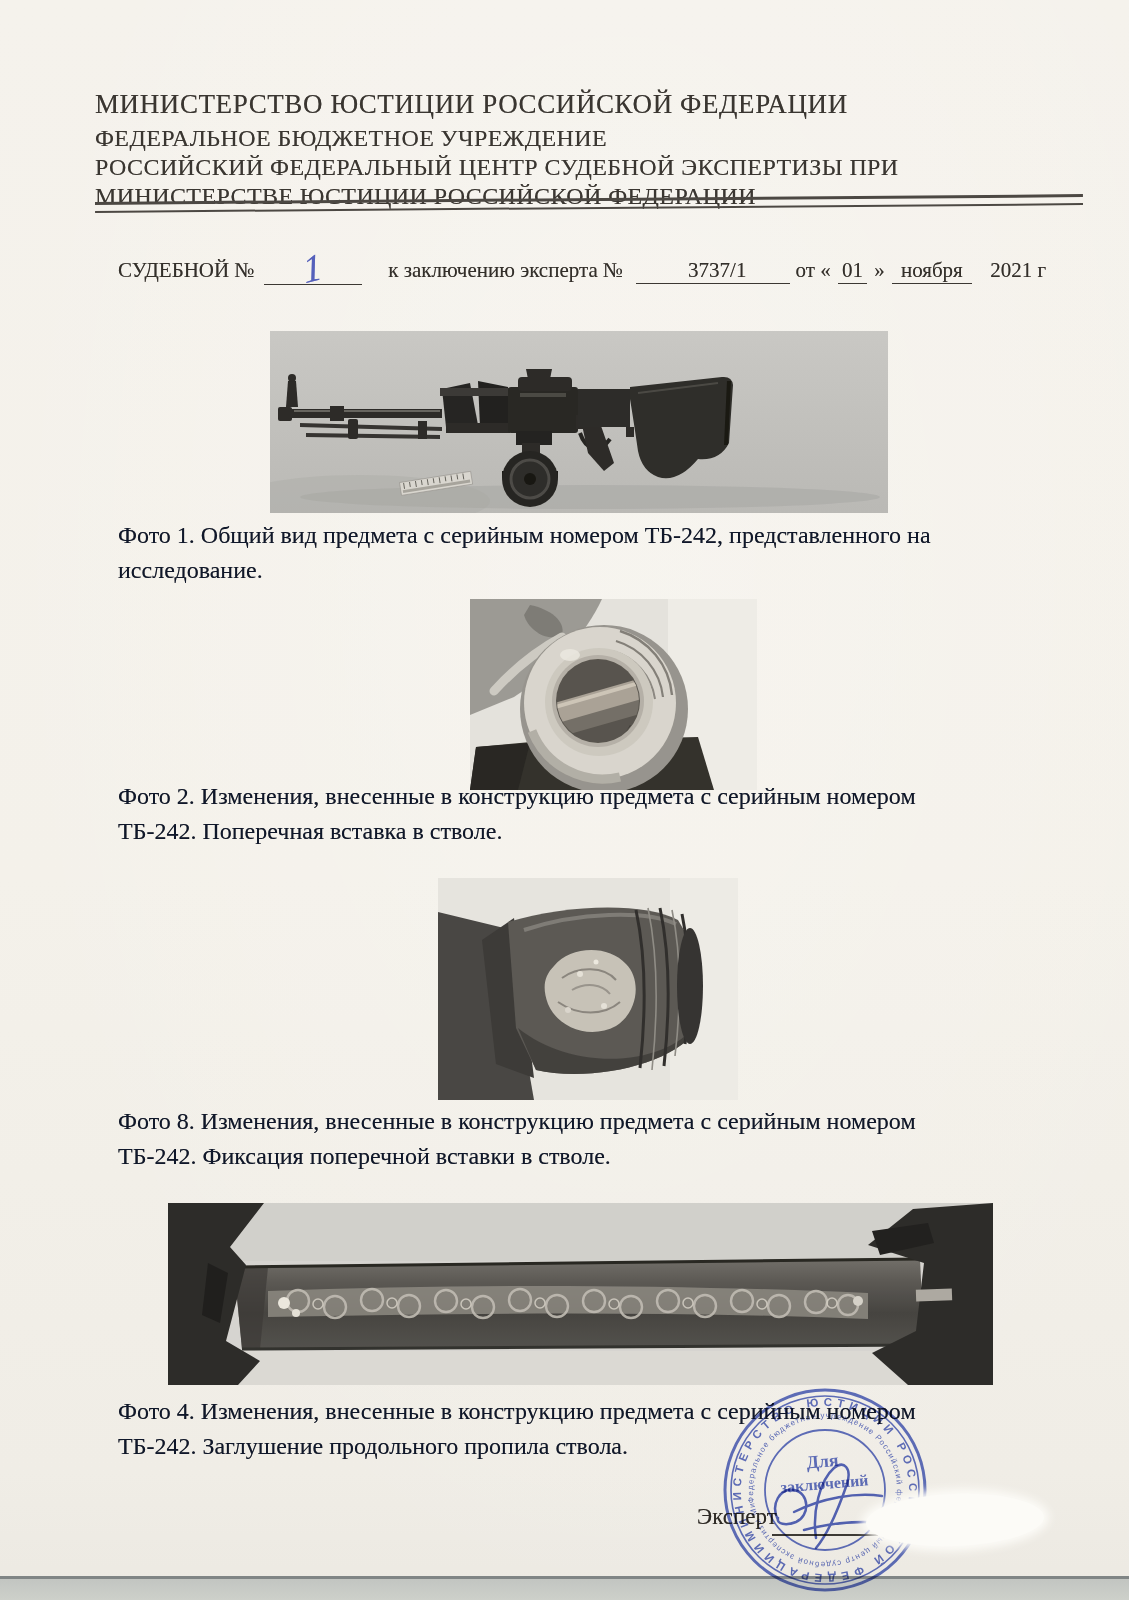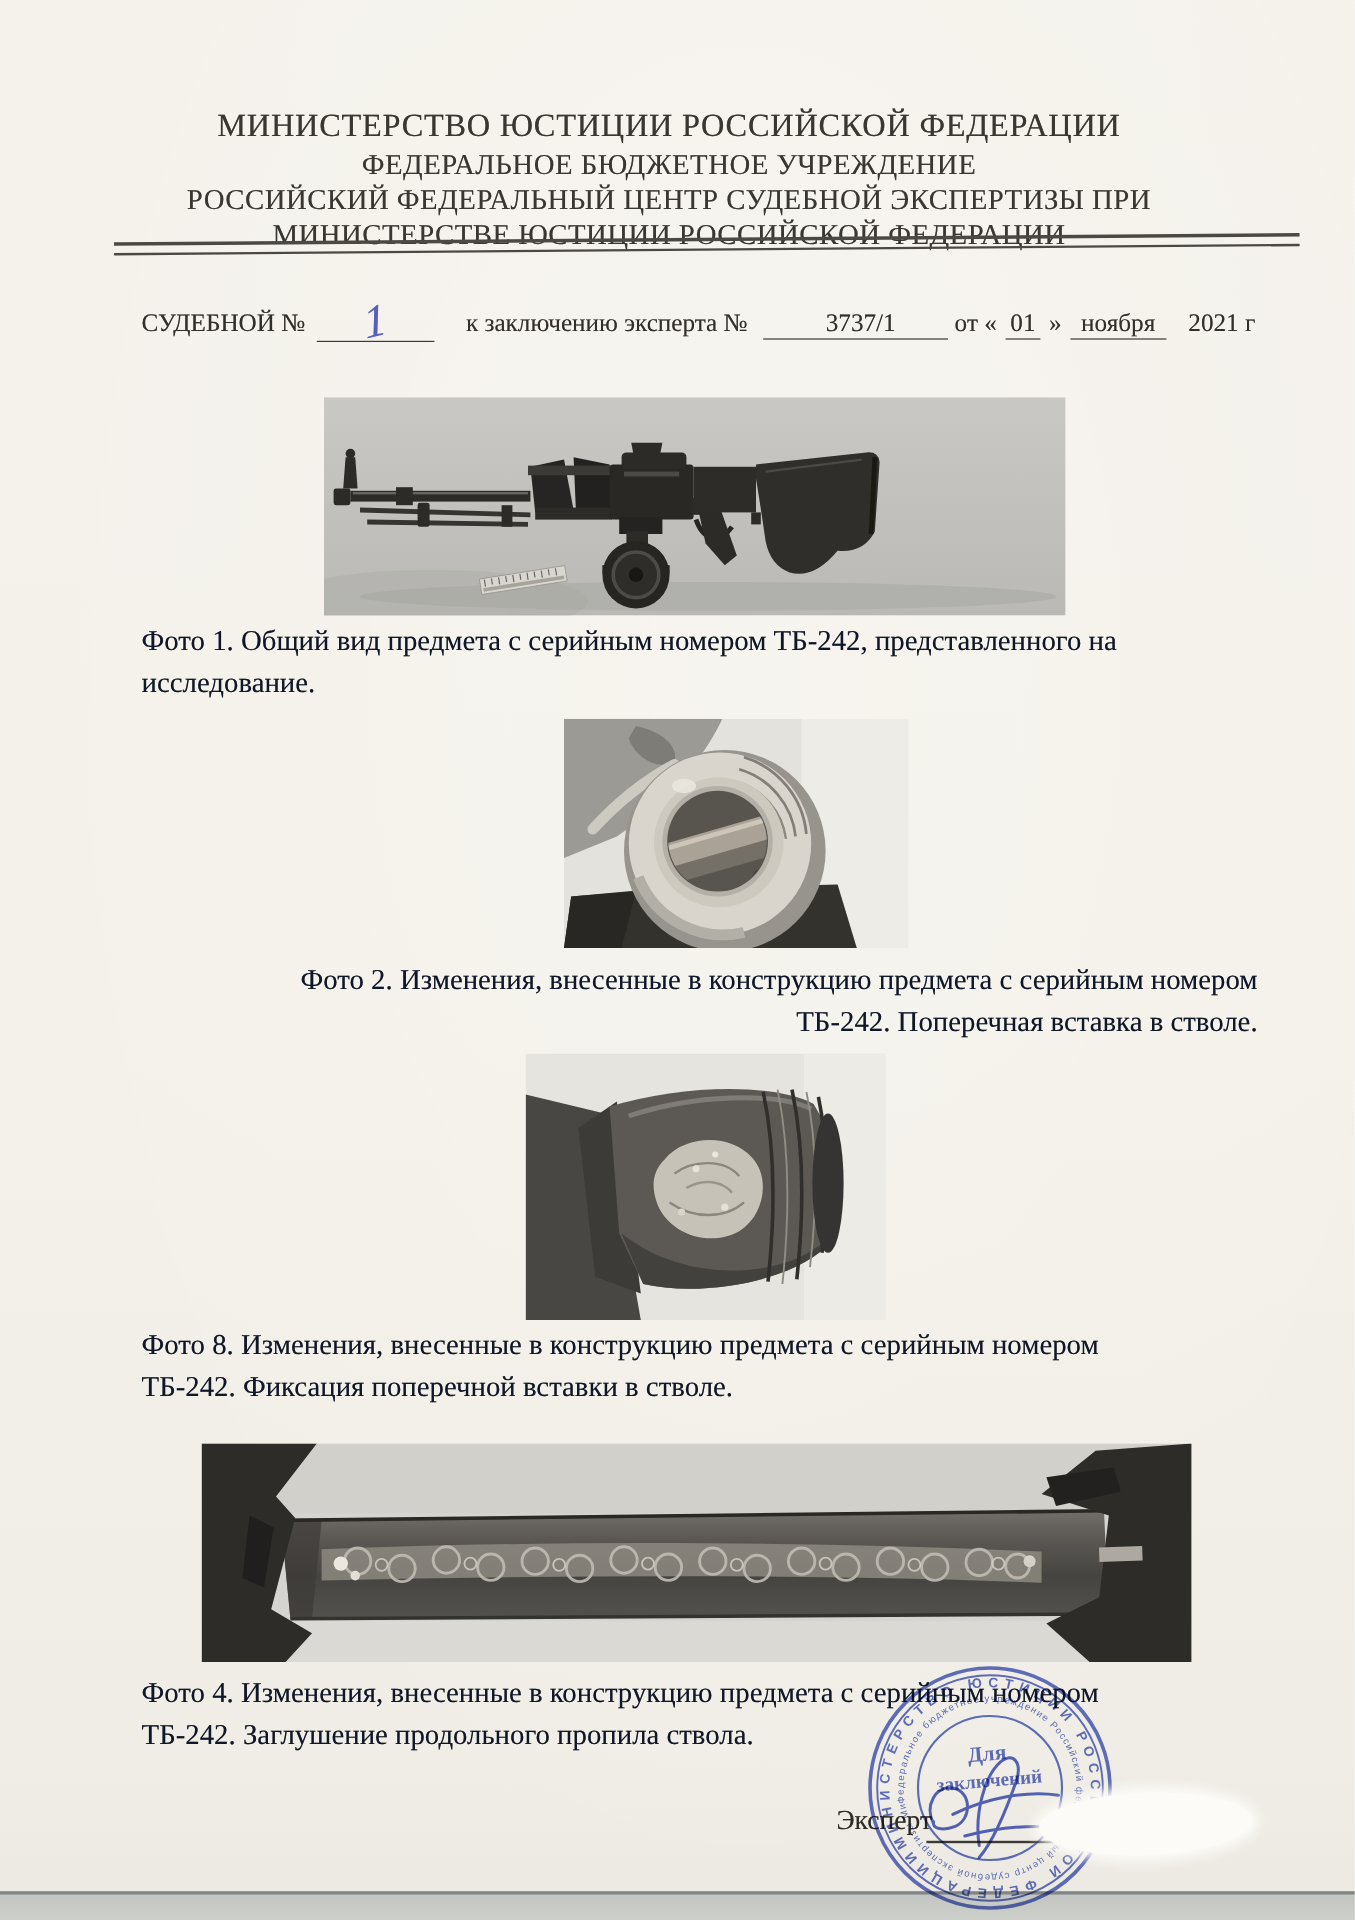--- a/index.html
+++ b/index.html
@@ -5,21 +5,21 @@
   html,body{margin:0;padding:0;}
   body{
     width:1129px;height:1600px;position:relative;overflow:hidden;
     background:
       radial-gradient(ellipse at 55% 35%, rgba(255,255,255,.22), rgba(0,0,0,0) 75%),
       linear-gradient(180deg,#f5f2ec 0%,#f4f1ea 55%,#f0ede6 92%,#ece9e2 100%);
     font-family:"Liberation Serif","DejaVu Serif",serif;
     color:#332f2a;
   }
   .abs{position:absolute;}
-  .header-block{left:95px;top:88px;width:925px;text-align:center;line-height:1.22;color:#3a3631;}
+  .header-block{left:95px;top:88px;width:925px;line-height:1.22;color:#3a3631;}
   .h1{font-size:27px;letter-spacing:.6px;margin-bottom:3px;text-shadow:0 0 .4px rgba(50,44,38,.55);}
   .h2{font-size:24px;letter-spacing:.4px;text-shadow:0 0 .4px rgba(50,44,38,.5);}
   .double-rule{left:95px;top:198px;width:988px;height:6px;
     border-top:3px solid #4c4843;border-bottom:2px solid #4c4843;
     transform:rotate(-0.45deg);}
   .form-line{left:118px;top:254px;width:960px;white-space:nowrap;font-size:21px;color:#332f2a;
     text-shadow:0 0 .3px rgba(50,44,38,.5);}
   .form-line span{display:inline-block;vertical-align:baseline;}
   .uline{border-bottom:1.8px solid #3c3833;}
   .u-tno{width:98px;text-align:center;margin-left:4px;height:30px;}
@@ -165,21 +165,21 @@
     <g clip-path="url(#hole2)">
       <rect x="80" y="110" width="100" height="16" transform="rotate(-16 128 102)" fill="#746f66"></rect>
       <rect x="80" y="92" width="100" height="20" transform="rotate(-16 128 102)" fill="#aba397"></rect>
       <rect x="82" y="94" width="96" height="4" transform="rotate(-16 128 102)" fill="#cfc7b9"></rect>
       <path d="M92,132 A42,42 0 0 0 164,128" stroke="#3a3733" stroke-width="9" fill="none"></path>
     </g>
     <ellipse cx="100" cy="56" rx="10" ry="6" fill="#efece4" opacity=".8"></ellipse>
   </g>
 </svg>
 
-<div class="abs caption" style="top:800px;text-align:right;">
+<div class="abs caption" style="top:779px;">
   <div>Фото 2. Изменения, внесенные в конструкцию предмета с серийным номером</div>
   <div>ТБ-242. Поперечная вставка в стволе.</div>
 </div>
 
 <svg class="abs photo z1" style="left:438px;top:878px;" width="300" height="222" viewBox="0 0 300 222" aria-label="barrel-muzzle-side-with-welded-insert-fixation">
   <rect width="300" height="222" fill="#e9e7e1"></rect>
   <rect x="232" width="68" height="222" fill="#f0eee8"></rect>
   <g>
     <path d="M0,34 L66,50 L96,222 L0,222 Z" fill="#474542"></path>
     <polygon points="44,62 76,40 96,200 58,186" fill="#3b3936"></polygon>

